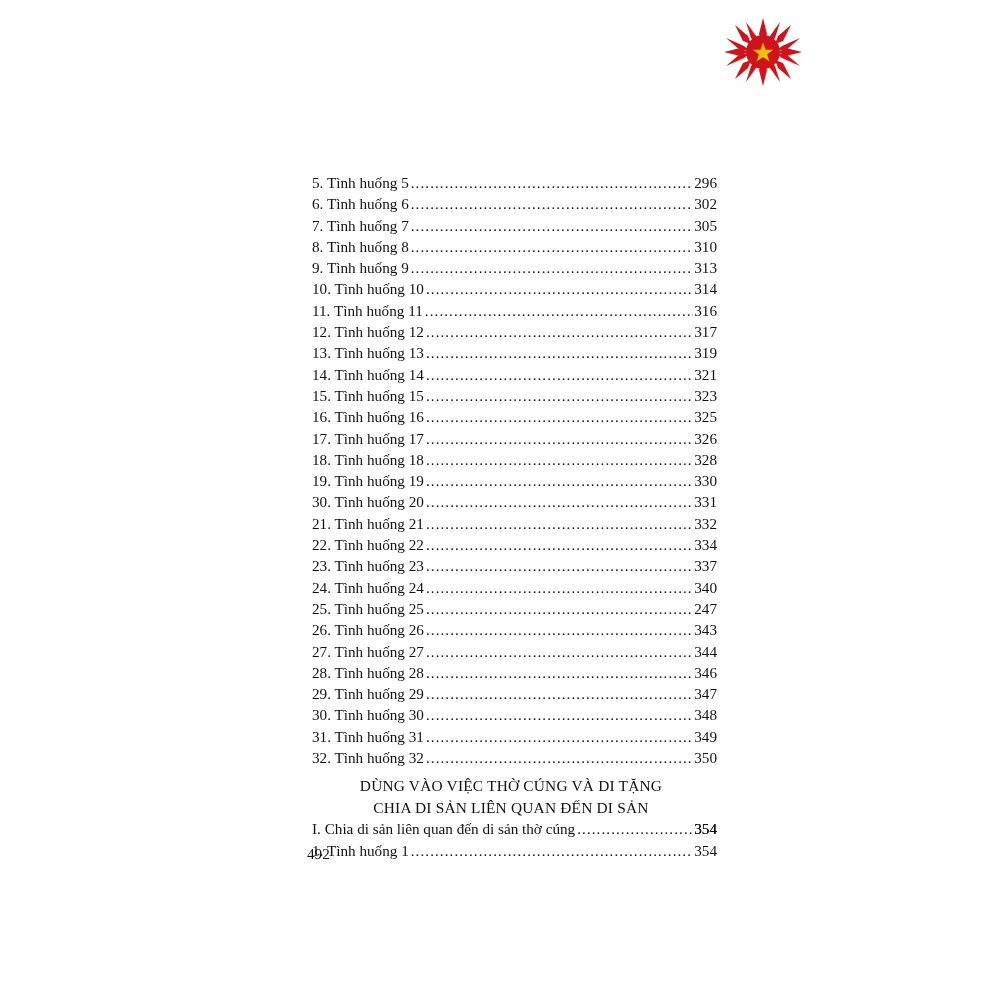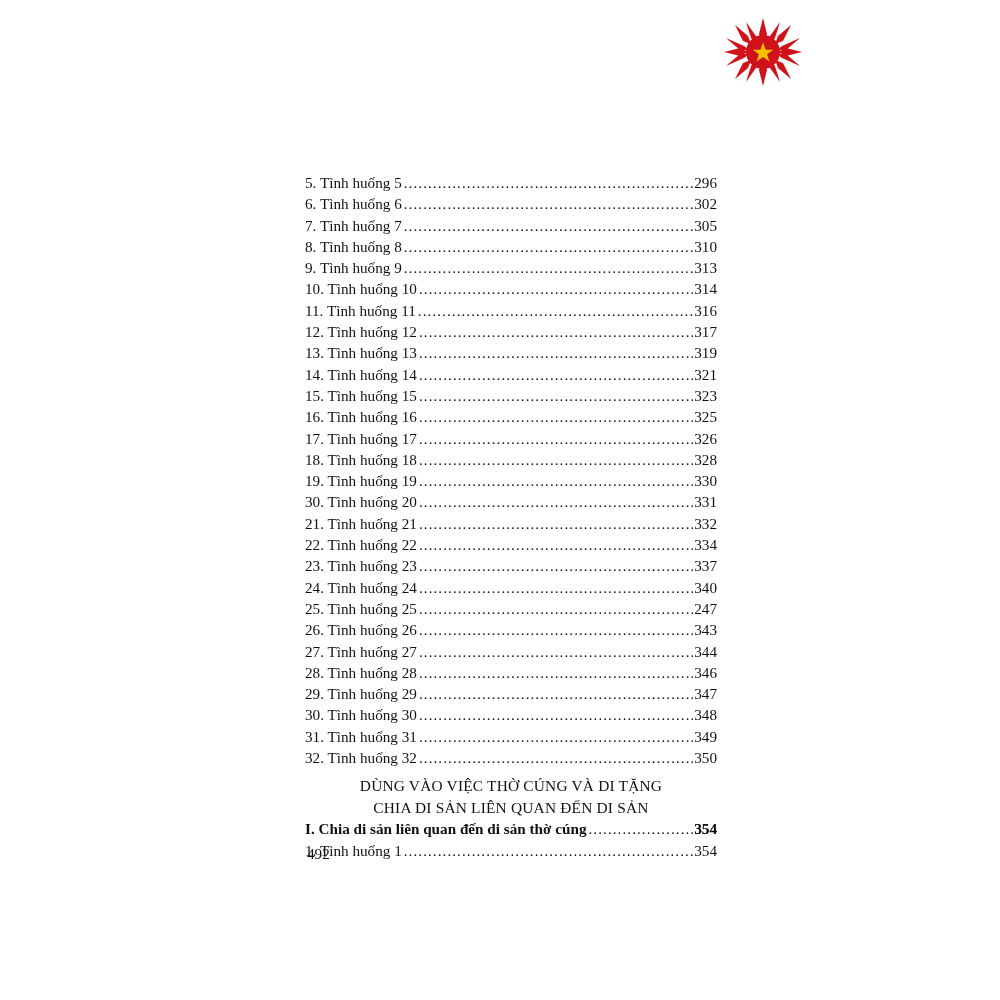--- a/index.html
+++ b/index.html
@@ -32,20 +32,21 @@
     top: 172px;
     left: 305px;
     width: 412px;
   }
   .toc-row {
     display: flex;
     align-items: baseline;
     font-size: 15.2px;
     line-height: 21.3px;
     white-space: nowrap;
+    margin-left: 7px;
   }
   .toc-row .label {
     flex: 0 0 auto;
     padding-right: 2px;
   }
   .toc-row .leader {
     flex: 1 1 auto;
     overflow: hidden;
     white-space: nowrap;
     margin: 0 0px;
@@ -53,21 +54,21 @@
     font-size: 15px;
     line-height: 1;
     color: #111;
   }
   .toc-row .page {
     flex: 0 0 auto;
     padding-left: 1px;
     text-align: left;
   }
   .toc-row.bold .label,
-  .toc-row.bold .page { font-weight: bold; }
+  .toc-row.bold .page { font-weight: normal; }
 
   
   .chapter {
     margin-top: 7px;
     text-align: center;
     font-size: 15.2px;
     line-height: 21.5px;
   }
   .chapter .ch-num {
     font-style: italic;

